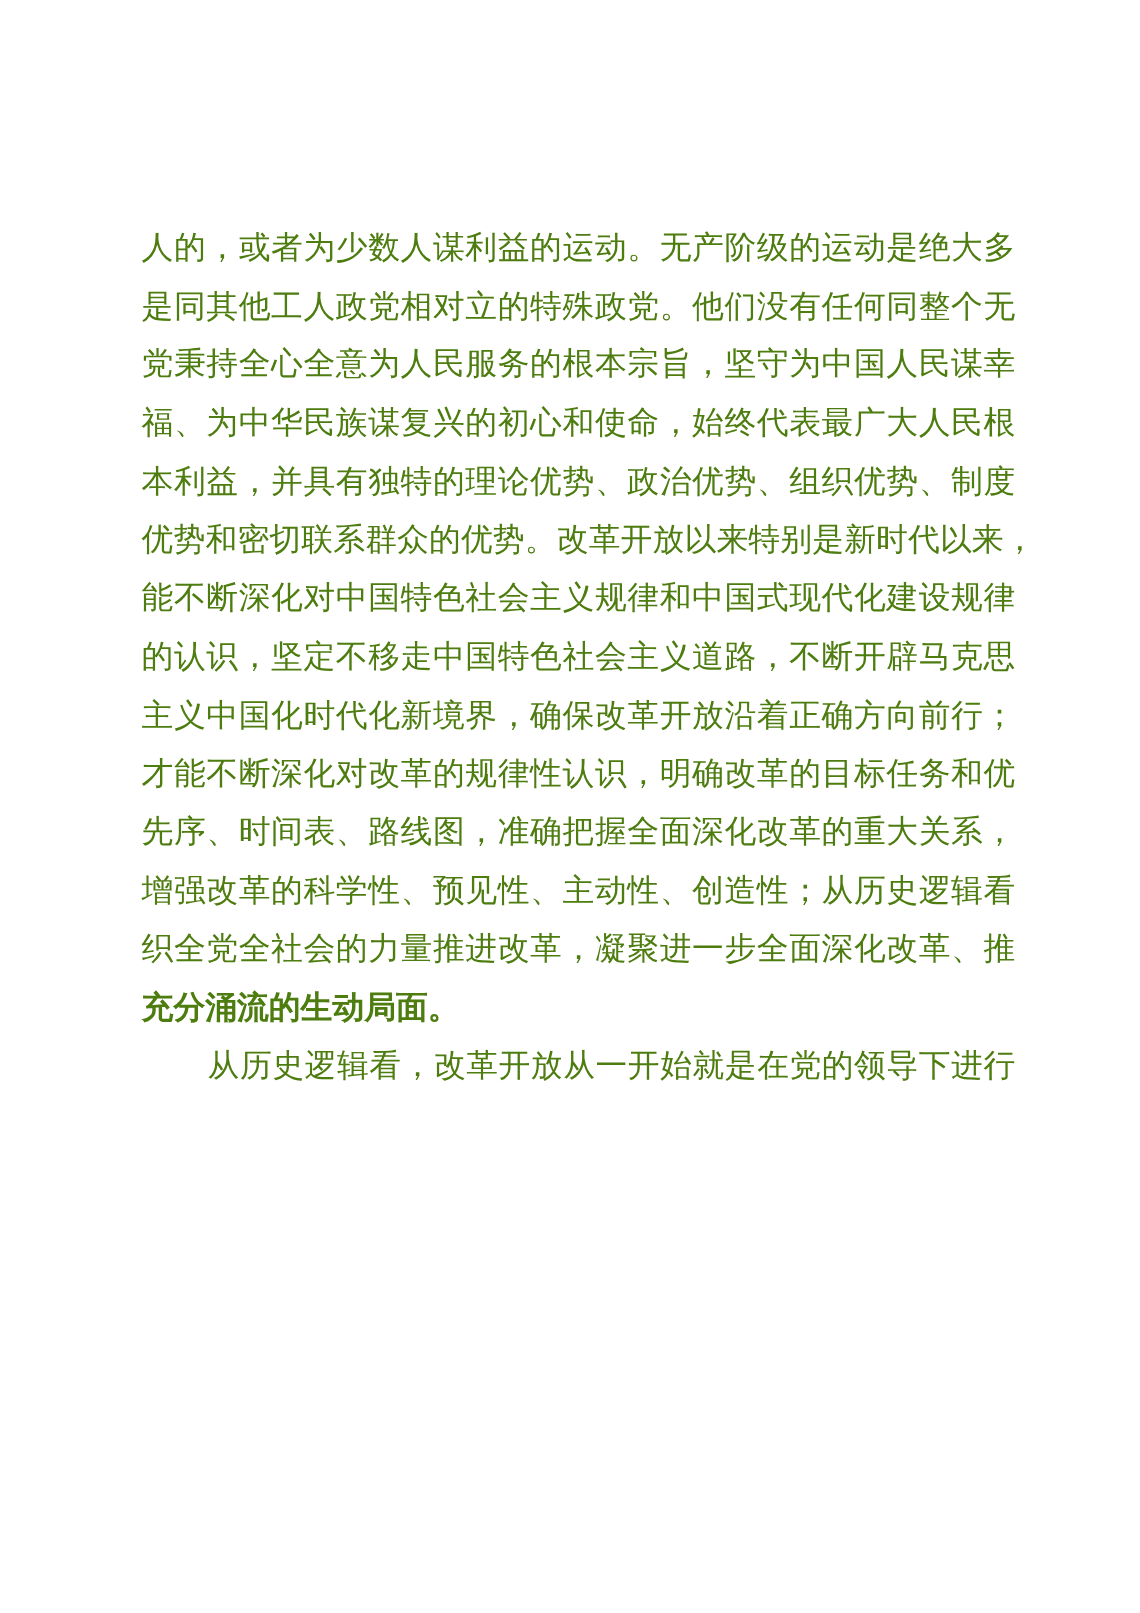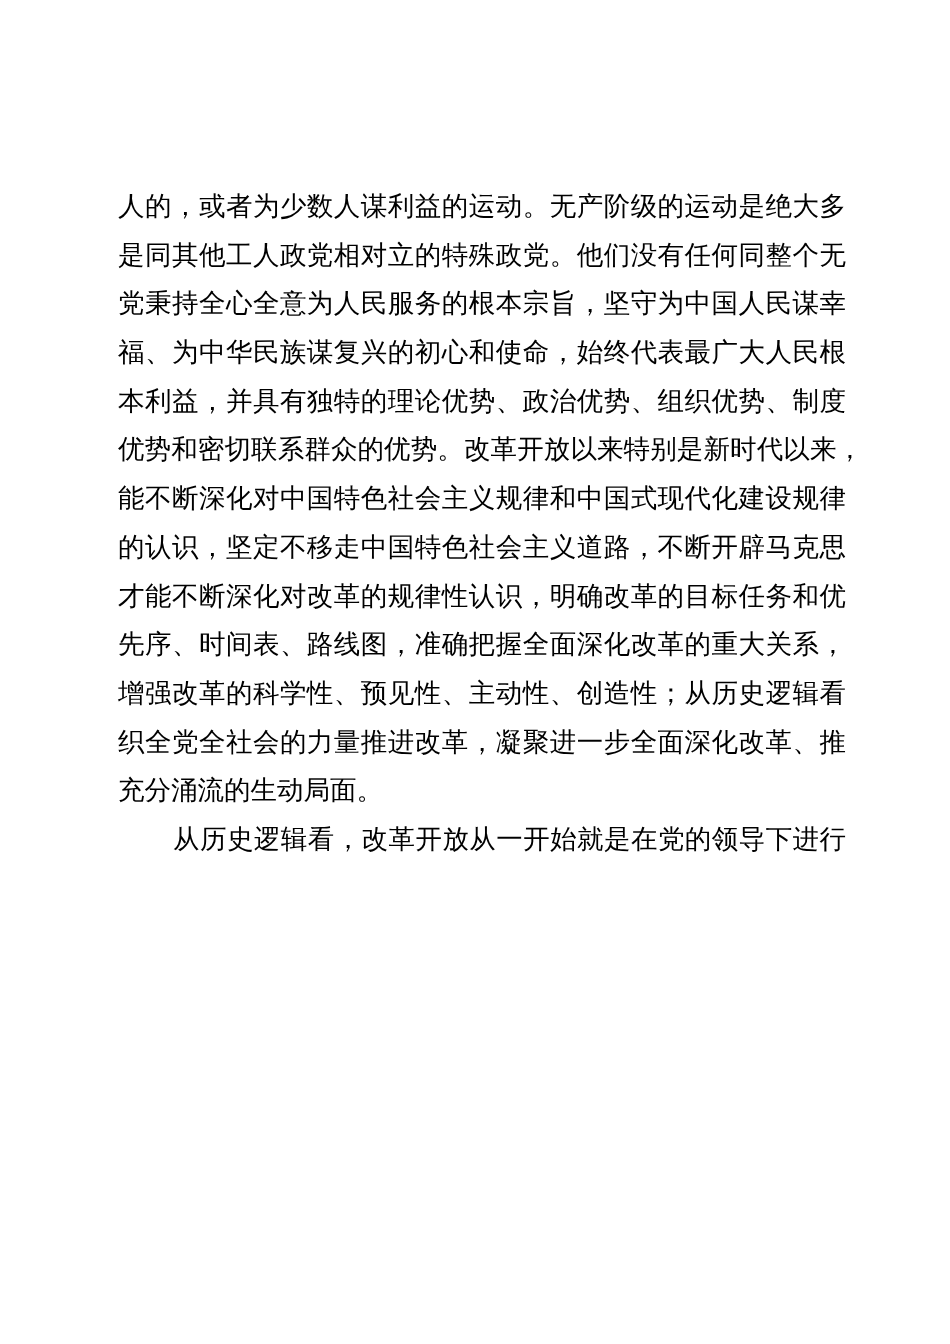--- a/index.html
+++ b/index.html
@@ -23,30 +23,31 @@
     width: 728px;
   }
   .paragraph {
     margin: 0;
     padding: 0;
   }
   .line {
     font-size: 26.5px;
     line-height: 48.7px;
     height: 48.7px;
-    color: #000000;
+    color: #4d7c0f;
     font-weight: 400;
     text-align: justify;
     text-align-last: justify;
     text-justify: inter-character;
     overflow: visible;
   }
   .line.flush-left {
     text-align: right;
     text-align-last: left;
+    font-weight: bold;
   }
   .line.indent {
     text-indent: 55px;
   }
   .line.hang {
     width: 745px; 
   }
 </style>
 </head>
 <body>
@@ -55,20 +56,21 @@
   <div class="text-block">
       <div class="paragraph">
         <div class="line">人的，或者为少数人谋利益的运动。无产阶级的运动是绝大多</div>
         <div class="line">是同其他工人政党相对立的特殊政党。他们没有任何同整个无</div>
         <div class="line">党秉持全心全意为人民服务的根本宗旨，坚守为中国人民谋幸</div>
         <div class="line">福、为中华民族谋复兴的初心和使命，始终代表最广大人民根</div>
         <div class="line">本利益，并具有独特的理论优势、政治优势、组织优势、制度</div>
         <div class="line hang">优势和密切联系群众的优势。改革开放以来特别是新时代以来，</div>
         <div class="line">能不断深化对中国特色社会主义规律和中国式现代化建设规律</div>
         <div class="line">的认识，坚定不移走中国特色社会主义道路，不断开辟马克思</div>
+        <div class="line">主义中国化时代化新境界，确保改革开放沿着正确方向前行；</div>
         <div class="line">才能不断深化对改革的规律性认识，明确改革的目标任务和优</div>
         <div class="line">先序、时间表、路线图，准确把握全面深化改革的重大关系，</div>
         <div class="line">增强改革的科学性、预见性、主动性、创造性；从历史逻辑看</div>
         <div class="line">织全党全社会的力量推进改革，凝聚进一步全面深化改革、推</div>
         <div class="line flush-left">充分涌流的生动局面。</div>
       </div>
       <div class="paragraph">
         <div class="line indent">从历史逻辑看，改革开放从一开始就是在党的领导下进行</div>
       </div>
     </div>

